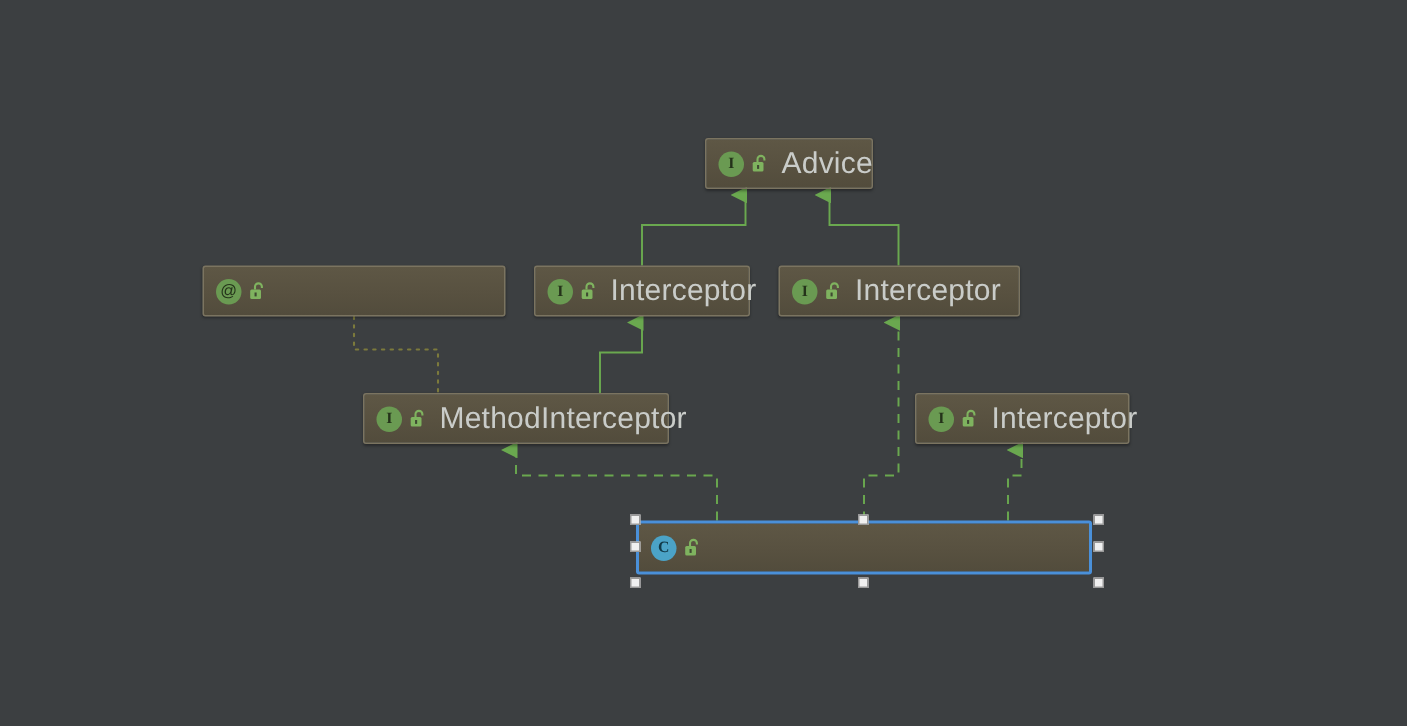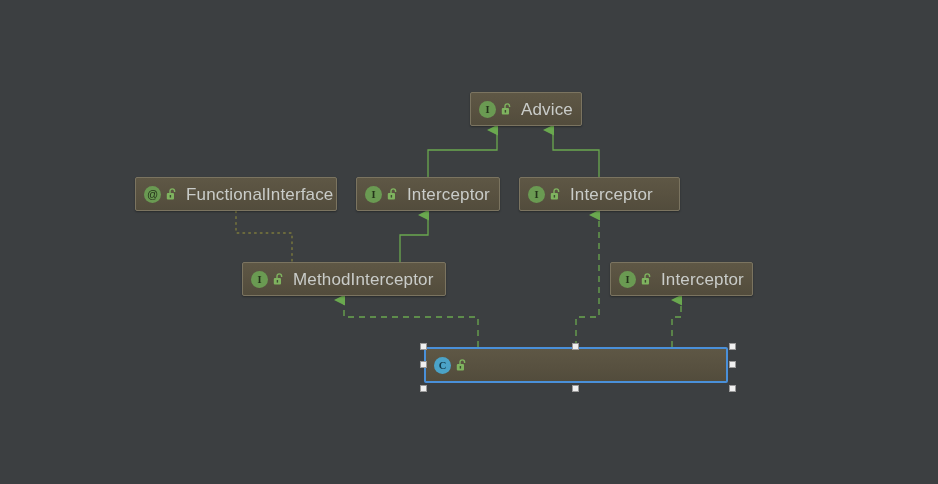--- a/index.html
+++ b/index.html
@@ -37,21 +37,21 @@
     border-radius: 2px;
     box-shadow: 0 1px 2px rgba(0,0,0,0.35);
     white-space: nowrap;
   }
   .node.selected {
     border: 2px solid #4a90d9;
     box-shadow: none;
   }
   .node-label {
     color: #c9ccc9;
-    font-size: 17px;
+    font-size: 20px;
     letter-spacing: 0.15px;
     margin-left: 8px;
     line-height: 1;
   }
   .kind-icon {
     flex: 0 0 auto;
     width: 17px;
     height: 17px;
     border-radius: 50%;
     display: flex;
@@ -151,21 +151,20 @@
 
   <div class="node" style="left:135px; top:177px; width:202px;">
     <span class="kind-icon anno">@</span>
     <span class="lock-icon">
       <svg viewBox="0 0 12 14" width="12" height="14">
         <path d="M4,6 V4.2 A2.3,2.3 0 0 1 8.6,4.2 V5" fill="none" stroke="#7fb35f" stroke-width="1.4"></path>
         <rect x="0.8" y="6" width="7.2" height="6.4" rx="1" fill="#7fb35f"></rect>
         <rect x="3.7" y="8" width="1.4" height="2.6" fill="#3f4a32"></rect>
       </svg>
     </span>
-    <span class="node-label">FunctionalInterface</span>
   </div>
 
   <div class="node" style="left:356px; top:177px; width:144px;">
     <span class="kind-icon iface">I</span>
     <span class="lock-icon">
       <svg viewBox="0 0 12 14" width="12" height="14">
         <path d="M4,6 V4.2 A2.3,2.3 0 0 1 8.6,4.2 V5" fill="none" stroke="#7fb35f" stroke-width="1.4"></path>
         <rect x="0.8" y="6" width="7.2" height="6.4" rx="1" fill="#7fb35f"></rect>
         <rect x="3.7" y="8" width="1.4" height="2.6" fill="#3f4a32"></rect>
       </svg>

